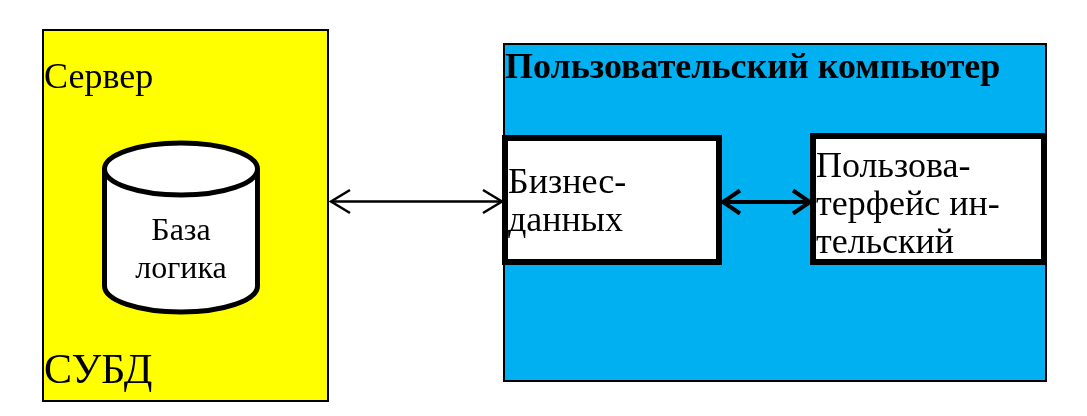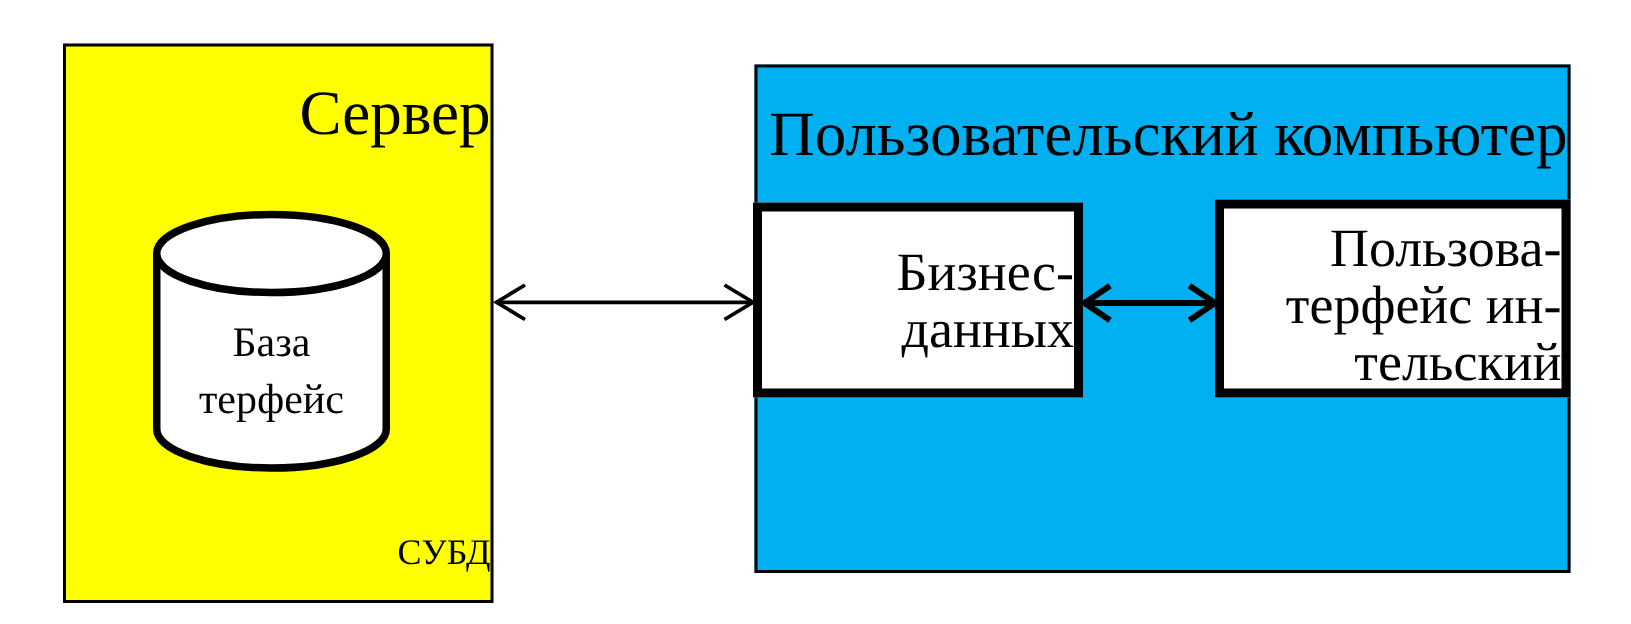--- a/index.html
+++ b/index.html
@@ -31,55 +31,55 @@
     background:var(--server-fill);
   }
   .client-block{
     left:503px; top:43px;
     width:544px; height:339px;
     background:var(--client-fill);
   }
   .block-title{
     position:absolute;
     left:0; right:0;
-    text-align:right;
-    font-size:42px;
+    text-align:left;
+    font-size:36px;
     line-height:38px;
     white-space:nowrap;
   }
   .server-title{top:26px;}
-  .client-title{top:26px;}
+  .client-title{top:2px;font-weight:bold;}
   .server-footer{
     position:absolute;
     left:0; right:0;
     bottom:12px;
-    text-align:right;
-    font-size:24px;
+    text-align:left;
+    font-size:42px;
     line-height:38px;
   }
   .cylinder{
     position:absolute;
     left:58px; top:109px;
     width:158px; height:175px;
   }
   .cylinder svg{display:block;width:100%;height:100%;}
   .cylinder-label{
     position:absolute;
     left:0; right:0; top:70px;
     text-align:center;
-    font-size:28px;
+    font-size:32px;
     line-height:38px;
   }
   .node{
     position:absolute;
     background:var(--node-fill);
     border:6px solid var(--stroke);
     display:flex;
     flex-direction:column;
-    align-items:flex-end;
+    align-items:flex-start;
     justify-content:center;
     text-align:center;
     font-size:36px;
     line-height:38px;
   }
   .node-business-logic{
     left:-3px; top:90px;
     width:220px; height:130px;
   }
   .node-user-interface{
@@ -108,21 +108,21 @@
   <div class="block server-block">
     <div class="block-title server-title">Сервер</div>
 
     <div class="cylinder">
       <svg viewBox="0 0 158 175">
         <path d="M2.5 29 L2.5 146 A 76.5 26 0 0 0 155.5 146 L155.5 29" fill="#FFFFFF" stroke="#000000" stroke-width="5"></path>
         <ellipse cx="79" cy="29" rx="76.5" ry="26" fill="#FFFFFF" stroke="#000000" stroke-width="5"></ellipse>
       </svg>
       <div class="cylinder-label">
         <div>База</div>
-        <div>терфейс</div>
+        <div>логика</div>
       </div>
     </div>
 
     <div class="server-footer">СУБД</div>
   </div>
 
   <div class="block client-block">
     <div class="block-title client-title">Пользовательский компьютер</div>
 
     <div class="node node-business-logic">

